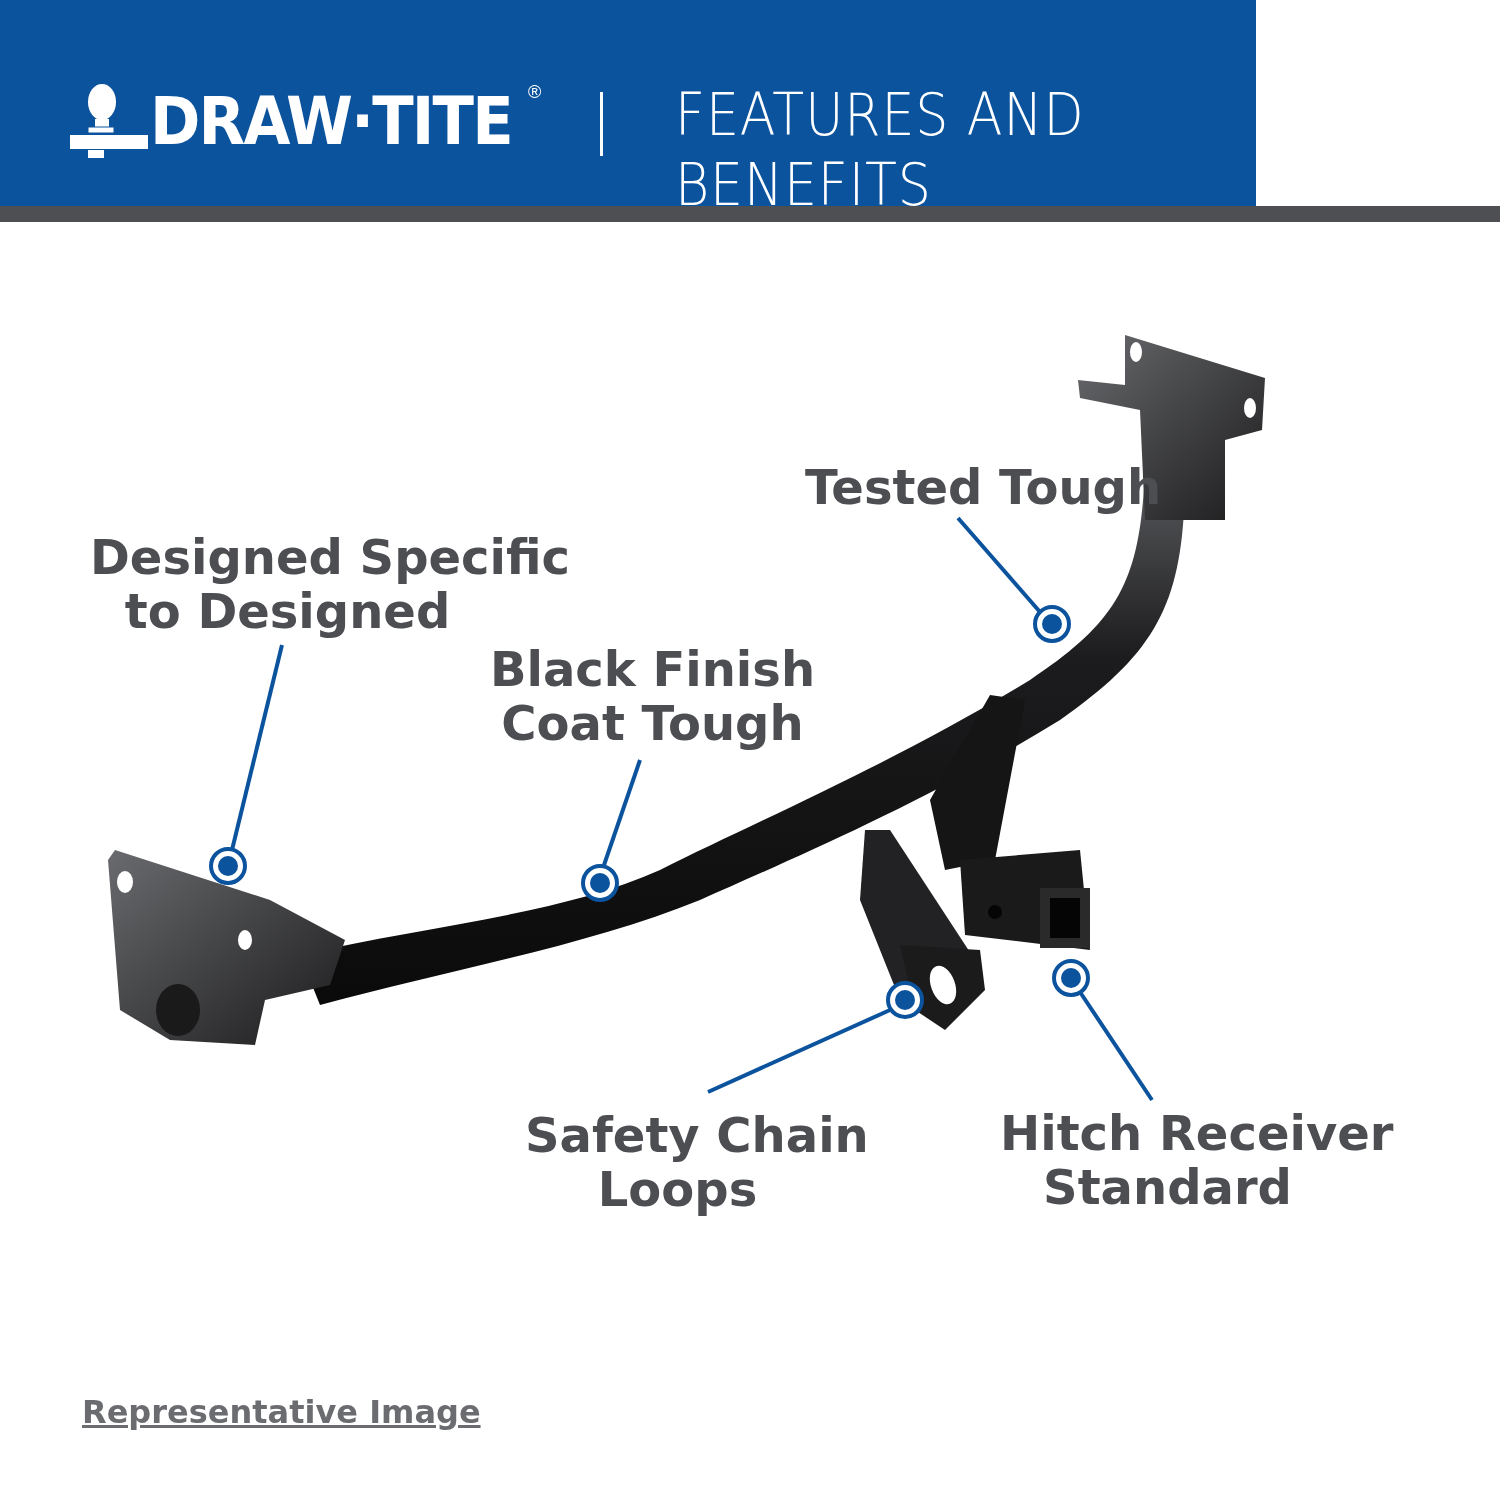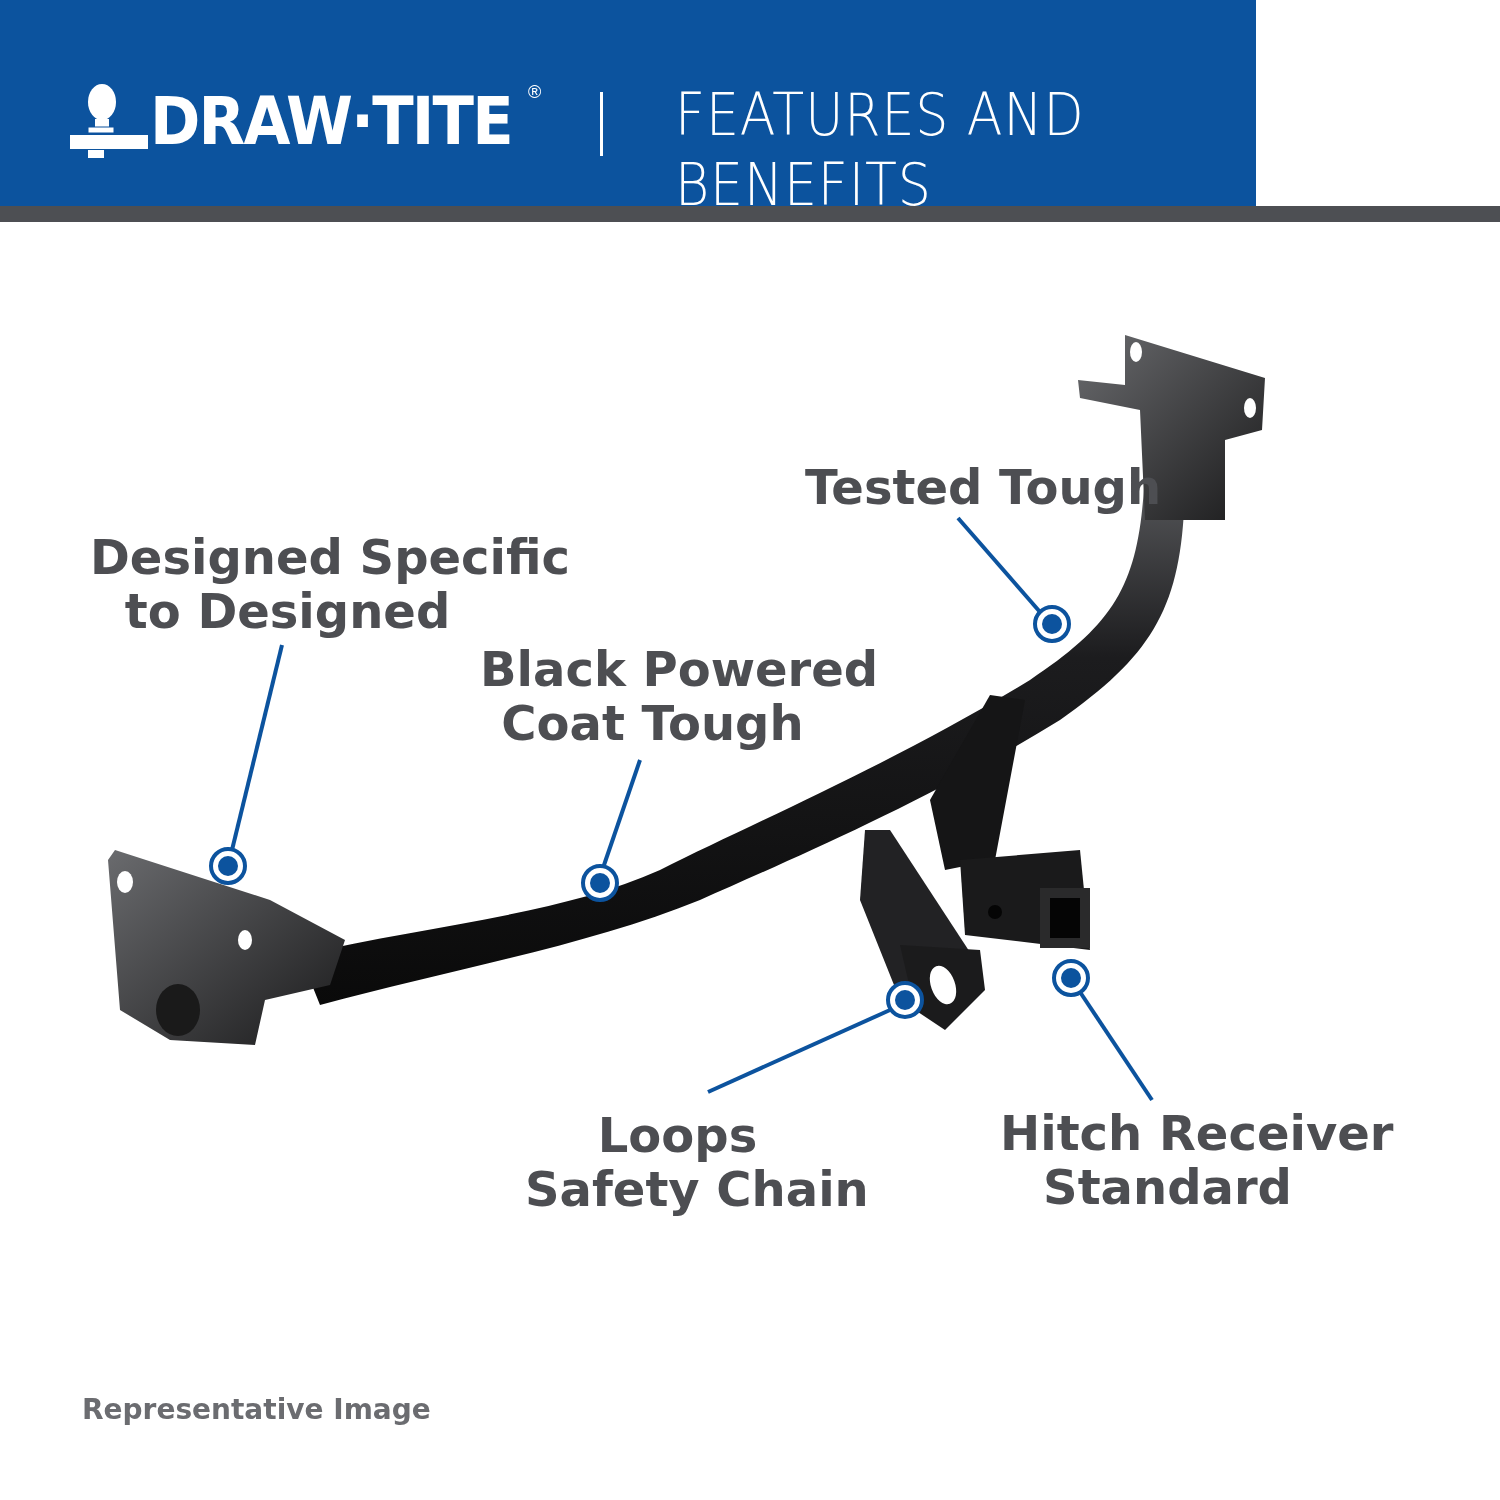--- a/index.html
+++ b/index.html
@@ -11,21 +11,21 @@
   .logo-text { position:absolute; left:82px; top:-6px; color:#fff; font-family:"DejaVu Sans", sans-serif;
                font-weight:bold; font-size:66px; letter-spacing:-2px; line-height:80px; transform:scaleX(0.92); transform-origin:left top; }
   .reg { position:absolute; left:460px; top:-6px; color:#fff; font-size:18px; }
   .divider { position:absolute; left:600px; top:92px; width:3px; height:64px; background:#fff; }
   .title { position:absolute; left:675px; top:80px; color:#fff; font-family:"DejaVu Sans", sans-serif;
            font-weight:200; font-size:58px; letter-spacing:1px; line-height:70px; transform:scaleX(0.9); transform-origin:left top; }
   .label { position:absolute; color:#4d4e52; font-family:"DejaVu Sans", sans-serif; font-weight:bold;
            font-size:48px; line-height:54px; text-align:center; white-space:nowrap; }
   .label span { display:block; }
   .footnote { position:absolute; left:82px; top:1393px; color:#6b6c70; font-family:"DejaVu Sans", sans-serif;
-              font-weight:bold; font-size:28px; }
+              font-weight:bold; font-size:32px;text-decoration:underline; }
   svg.art { position:absolute; left:0; top:0; }
 </style>
 </head>
 <body>
 
 <div class="header">
   <div class="logo">
     <svg width="80" height="76" viewBox="0 0 80 76" style="position:absolute;left:0;top:-6px">
       <ellipse cx="34" cy="20" rx="14" ry="18" fill="#fff"></ellipse>
       <rect x="27" y="37" width="14" height="8" fill="#fff"></rect>
@@ -105,28 +105,28 @@
         <circle cx="1071" cy="978" r="10" fill="#0c539e"></circle>
       </g>
   </g>
 </svg>
 
 <div class="label" style="left:90px; top:530px; width:395px;">
   <span>Designed Specific</span>
   <span>to Designed</span>
 </div>
 <div class="label" style="left:480px; top:642px; width:345px;">
-  <span>Black Powered</span>
+  <span>Black Finish</span>
   <span>Coat Tough</span>
 </div>
 <div class="label" style="left:805px; top:460px; width:310px;">
   <span>Tested Tough</span>
 </div>
 <div class="label" style="left:525px; top:1108px; width:305px;">
+  <span>Safety Chain</span>
   <span>Loops</span>
-  <span>Safety Chain</span>
 </div>
 <div class="label" style="left:1000px; top:1106px; width:335px;">
   <span>Hitch Receiver</span>
   <span>Standard</span>
 </div>
 
 <div class="footnote">Representative Image</div>
 
 </body></html>

